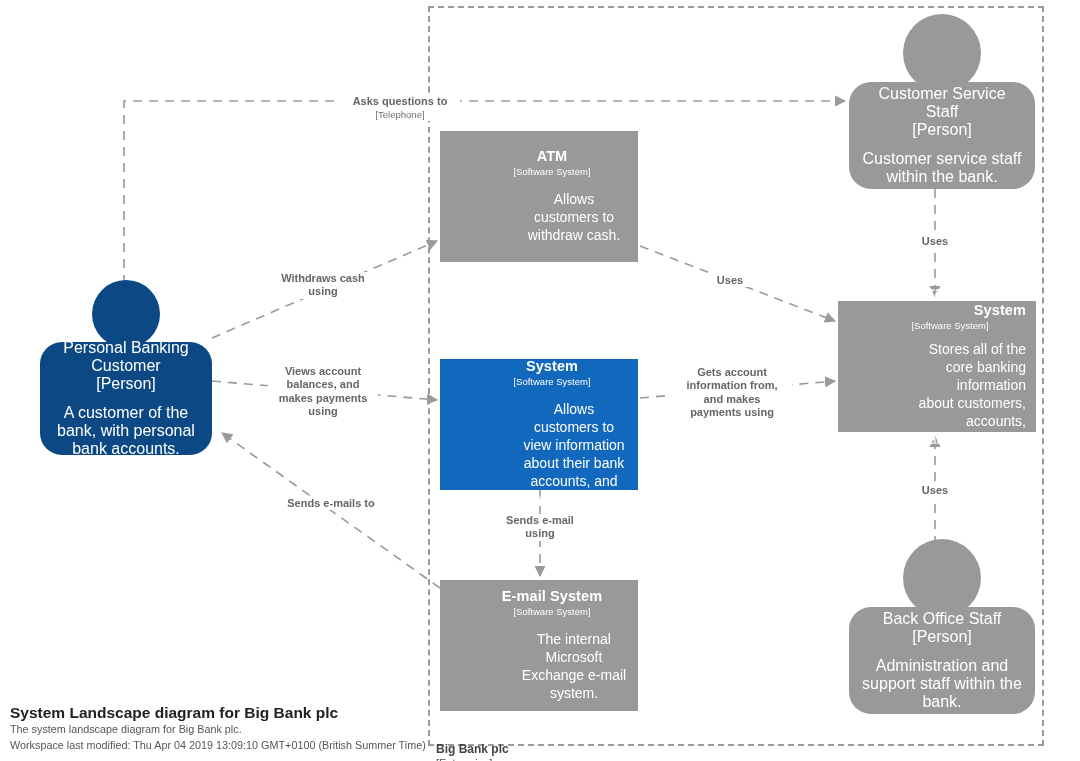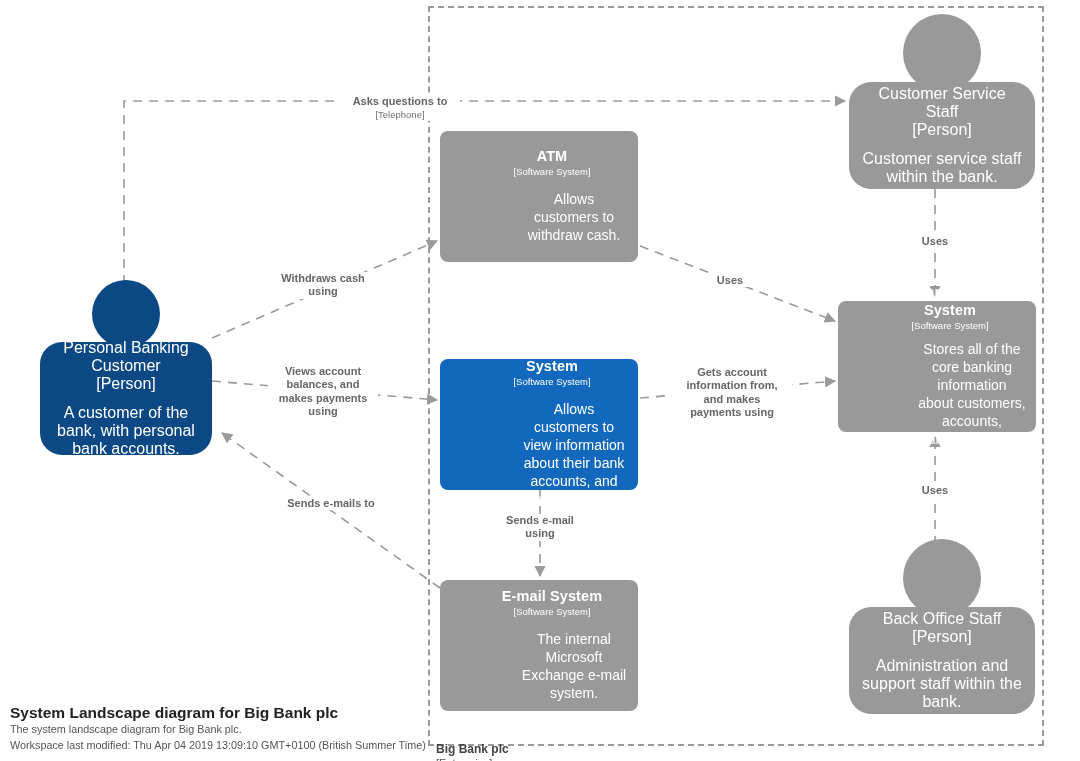--- a/index.html
+++ b/index.html
@@ -79,21 +79,21 @@
   }
   .node .n-desc {
     font-size: 14px;
     font-weight: normal;
     line-height: 1.28;
     margin-top: 14px;
     margin-left: 44px;
   }
 
   
-  .sys { border-radius: 8px; padding-left: 36px; }
+  .sys { border-radius: 0; padding-left: 36px; }
   .sys-grey { background: #999999; }
   .sys-blue { background: #1168bd; }
 
   
   .person {
     position: absolute;
   }
   .person .head {
     position: absolute;
     border-radius: 50%;
@@ -215,21 +215,21 @@
     <div class="n-type">[Software System]</div>
     <div class="n-desc">Allows customers to view information about their bank accounts, and make payments.</div>
   </div>
 
   <div class="node sys sys-grey" style="left:440px; top:580px; width:198px; height:131px;">
     <div class="n-name">E-mail System</div>
     <div class="n-type">[Software System]</div>
     <div class="n-desc">The internal Microsoft Exchange e-mail system.</div>
   </div>
 
-  <div class="node sys sys-grey" style="left:838px; top:301px; width:198px; height:131px;">
+  <div class="node sys sys-grey" style="left:838px; top:301px; width:198px; height:131px;text-align:right;">
     <div class="n-name">Mainframe Banking System</div>
     <div class="n-type">[Software System]</div>
     <div class="n-desc" style="margin-top:10px;">Stores all of the core banking information about customers, accounts, transactions, etc.</div>
   </div>
 
   <div class="person person-grey" style="left:849px; top:14px; width:186px; height:175px;">
     <div class="head" style="width:78px; height:78px;"></div>
     <div class="body" style="top:68px; width:186px; height:107px;">
       <div class="n-name">Customer Service Staff</div>
       <div class="n-type">[Person]</div>

